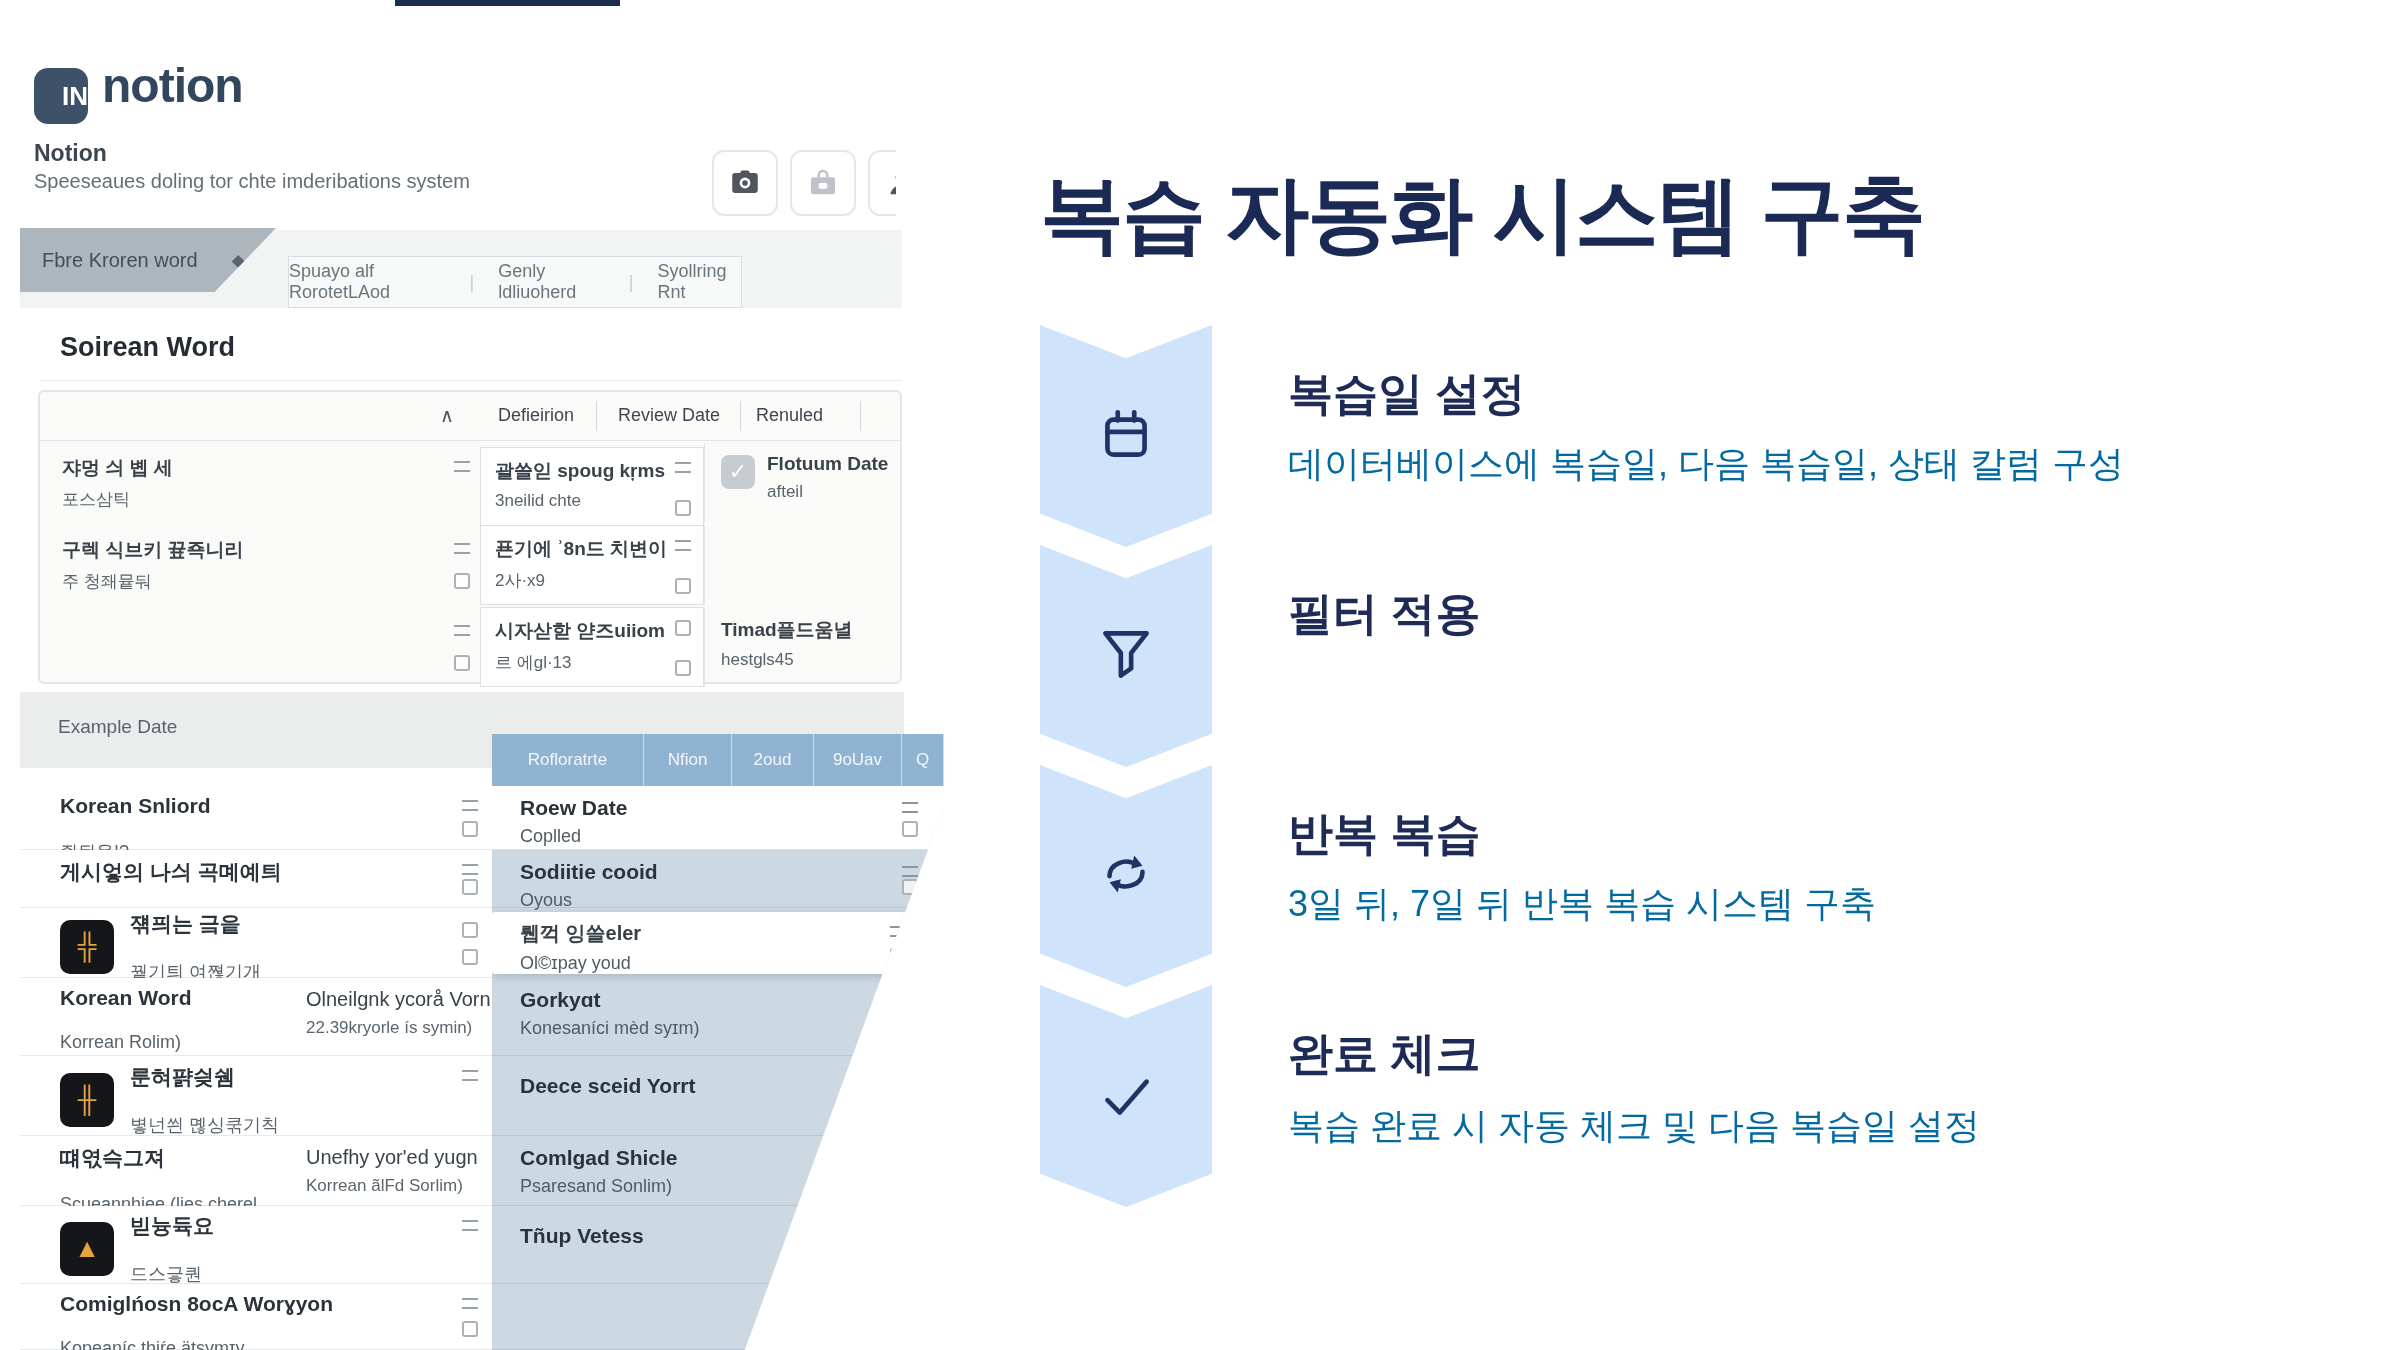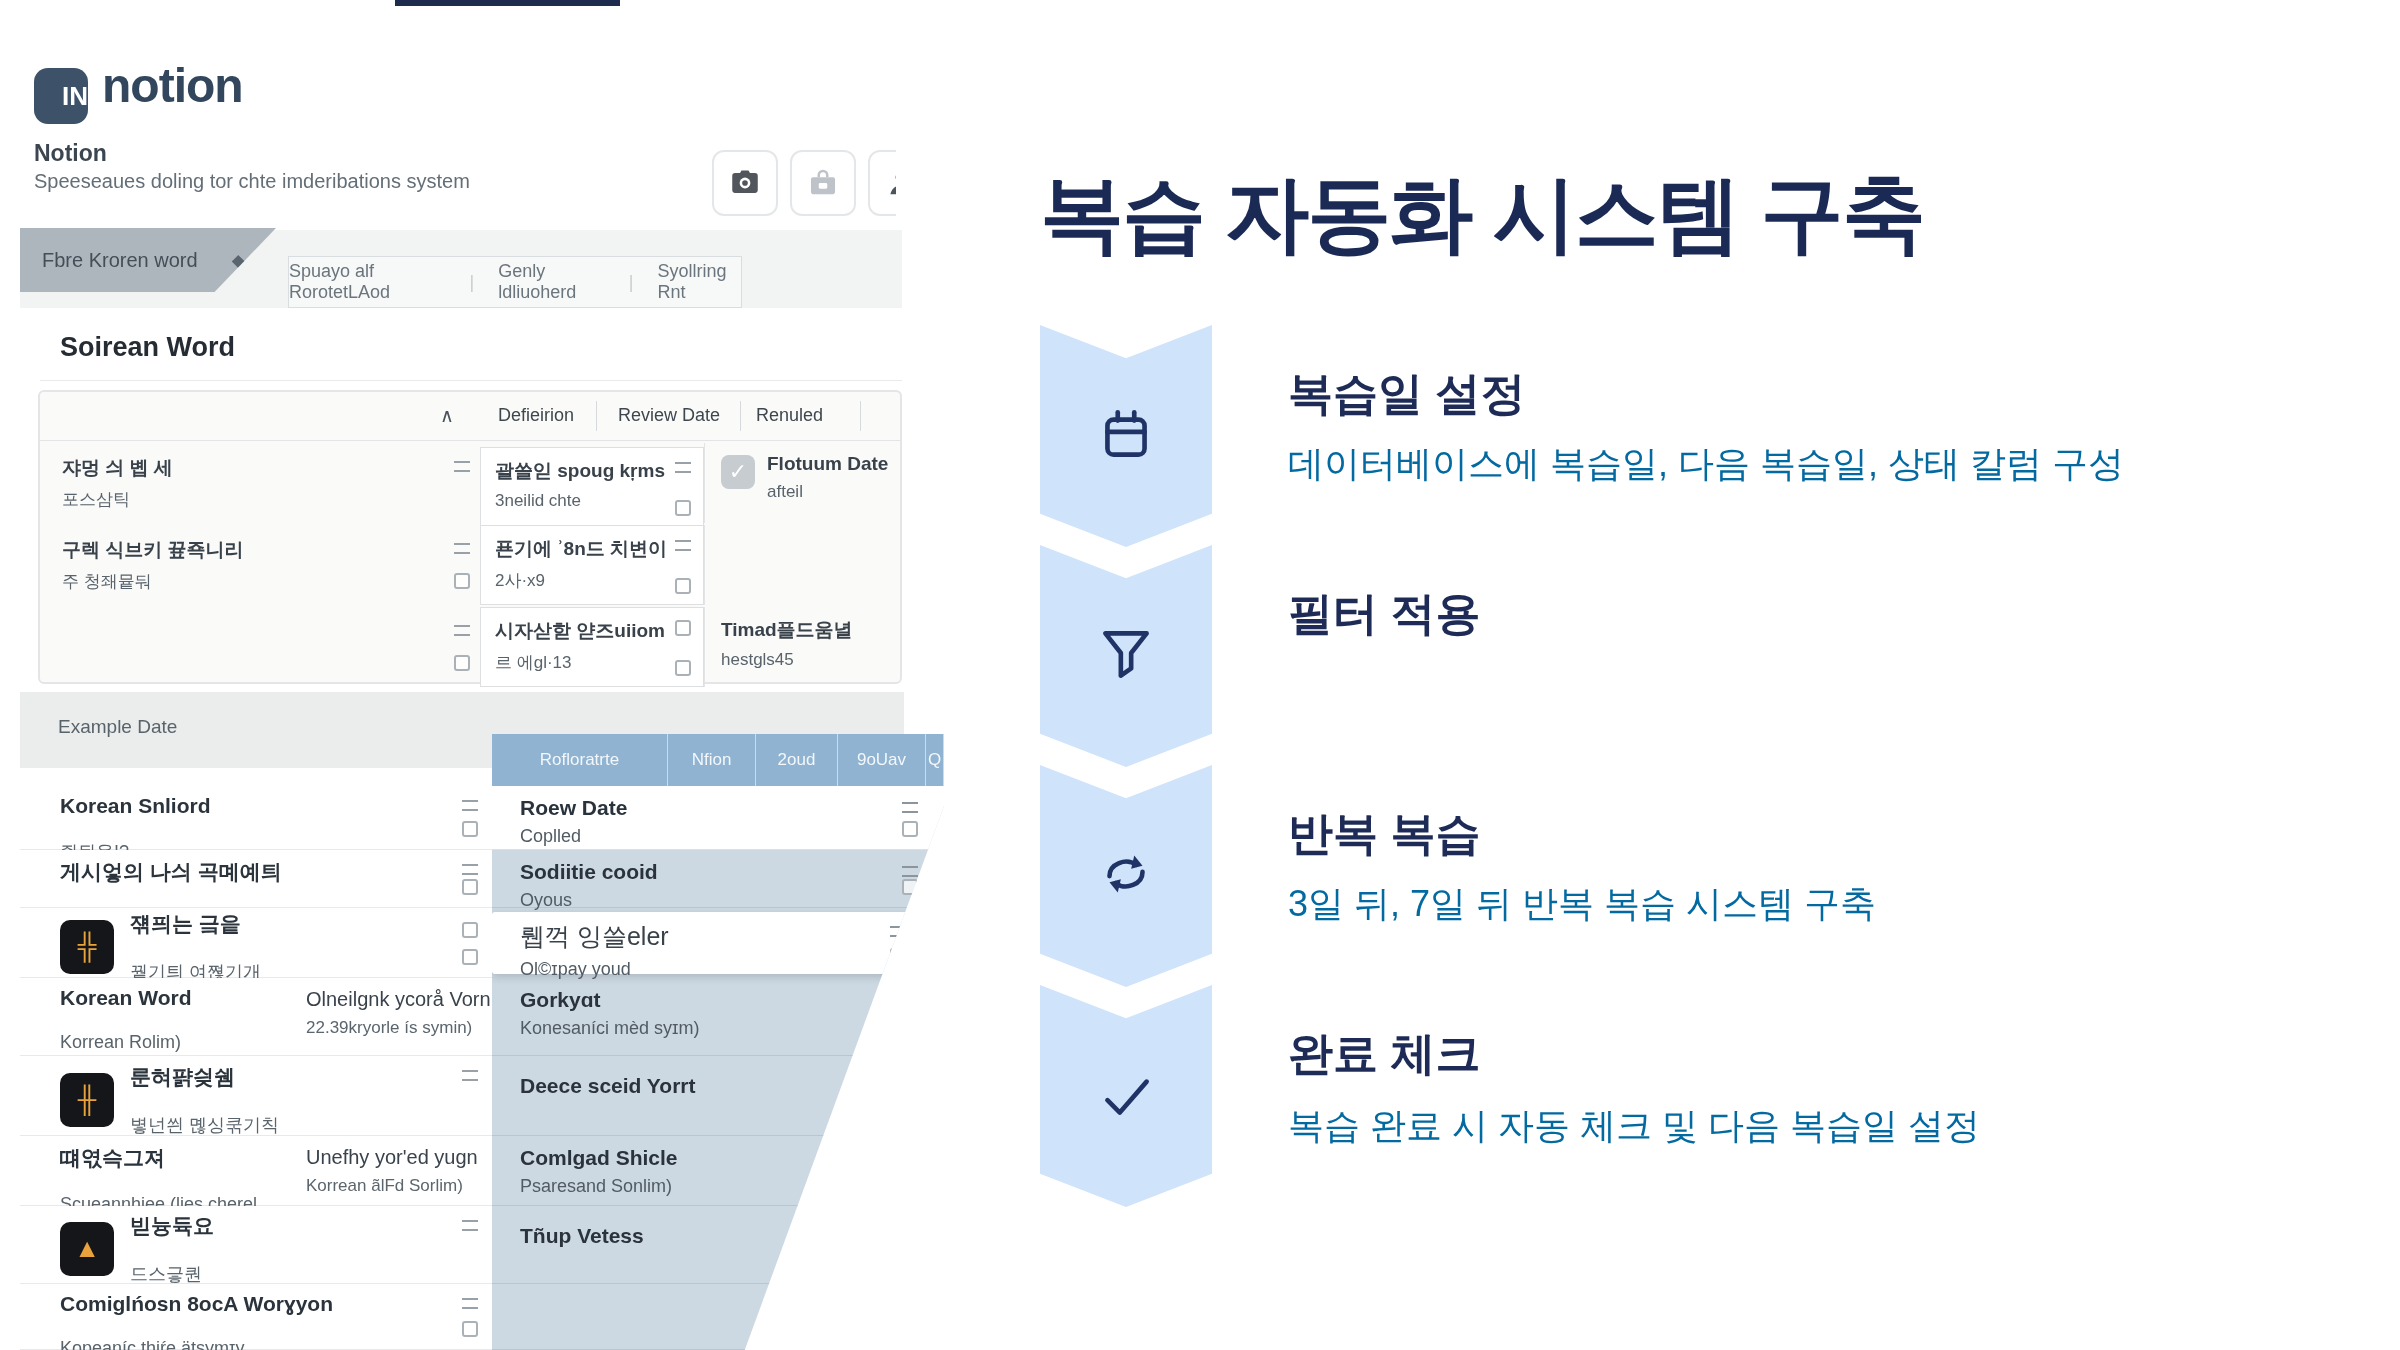--- a/index.html
+++ b/index.html
@@ -221,42 +221,42 @@
       </div>
     </div>
   </div>
 
   <div class="band">
     <span class="band-label">Example Date</span>
   </div>
 
   <div class="t2-right">
     <div class="t2-head">
-      <div class="cell" style="width:176px">Rofloratrte</div>
+      <div class="cell" style="width:152px">Rofloratrte</div>
       <div class="cell" style="width:88px">Nfion</div>
       <div class="cell" style="width:82px">2oud</div>
       <div class="cell" style="width:88px">9oUav</div>
       <div class="cell" style="flex:1">Q</div>
     </div>
     <div class="t2r-rows">
       <div class="t2r-row r0 white">
         <div class="l1">Roew Date</div>
         <div class="l2">Coplled</div>
         <span class="hnd"></span>
           <span class="cb"></span>
       </div>
       <div class="t2r-row r1">
         <div class="l1">Sodiitie cooid</div>
         <div class="l2">Oyous</div>
         <span class="hnd"></span>
           <span class="cb"></span>
       </div>
       <div class="t2r-row r2" style="background:transparent;padding:0;border-bottom:none">
         <div class="rcard">
-          <div class="l1" style="font-weight:normal;font-size:25px;color:#39424a">뤱꺽 잉쓸eler</div>
+          <div class="l1" style="font-weight:bold;font-size:20px;color:#39424a">뤱꺽 잉쓸eler</div>
           <div class="l2">Ol©ɪpay youd</div>
           <span class="hnd"></span>
             <span class="cb"></span>
         </div>
       </div>
       <div class="t2r-row r3">
         <div class="l1">Gorkyɑt</div>
         <div class="l2">Konesaníci mèd syɪm)</div>
         <span class="hnd"></span>
       </div>

